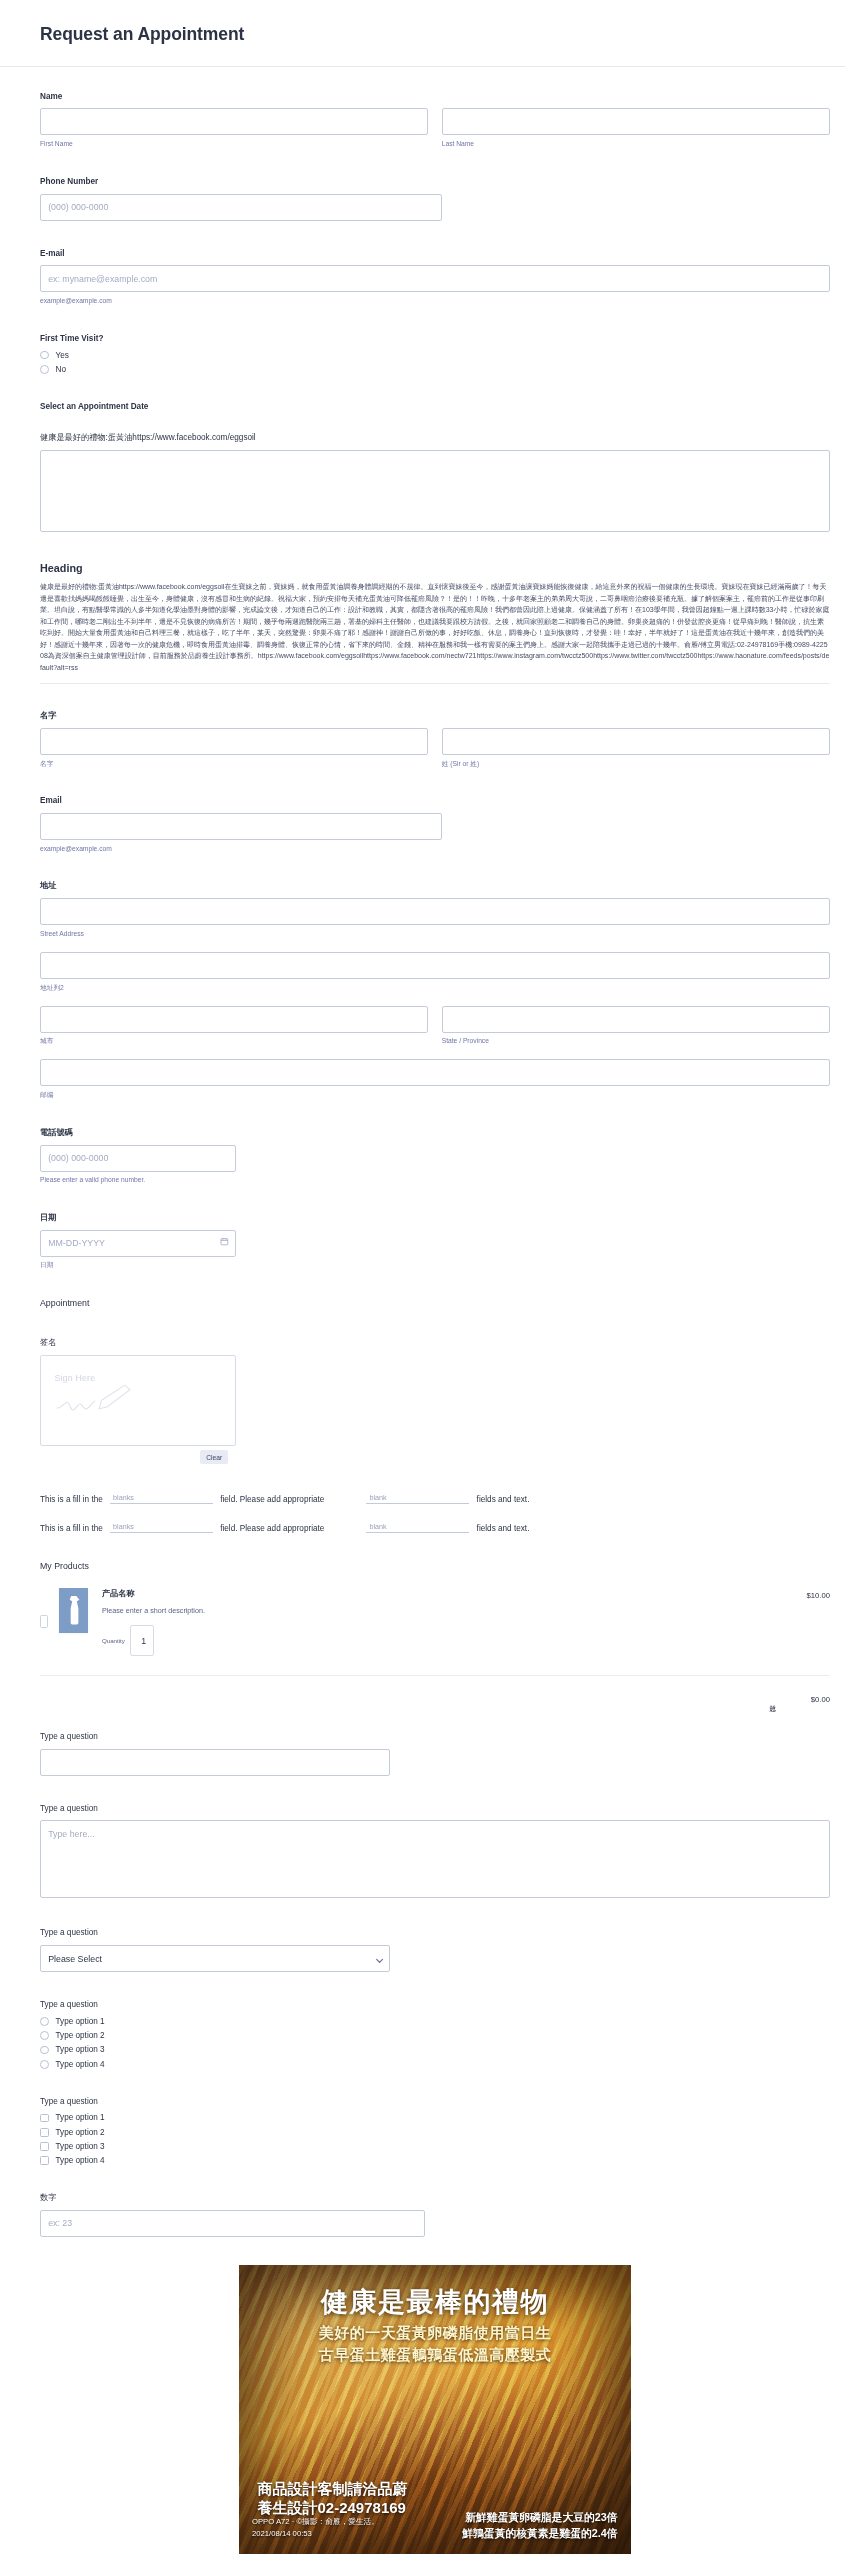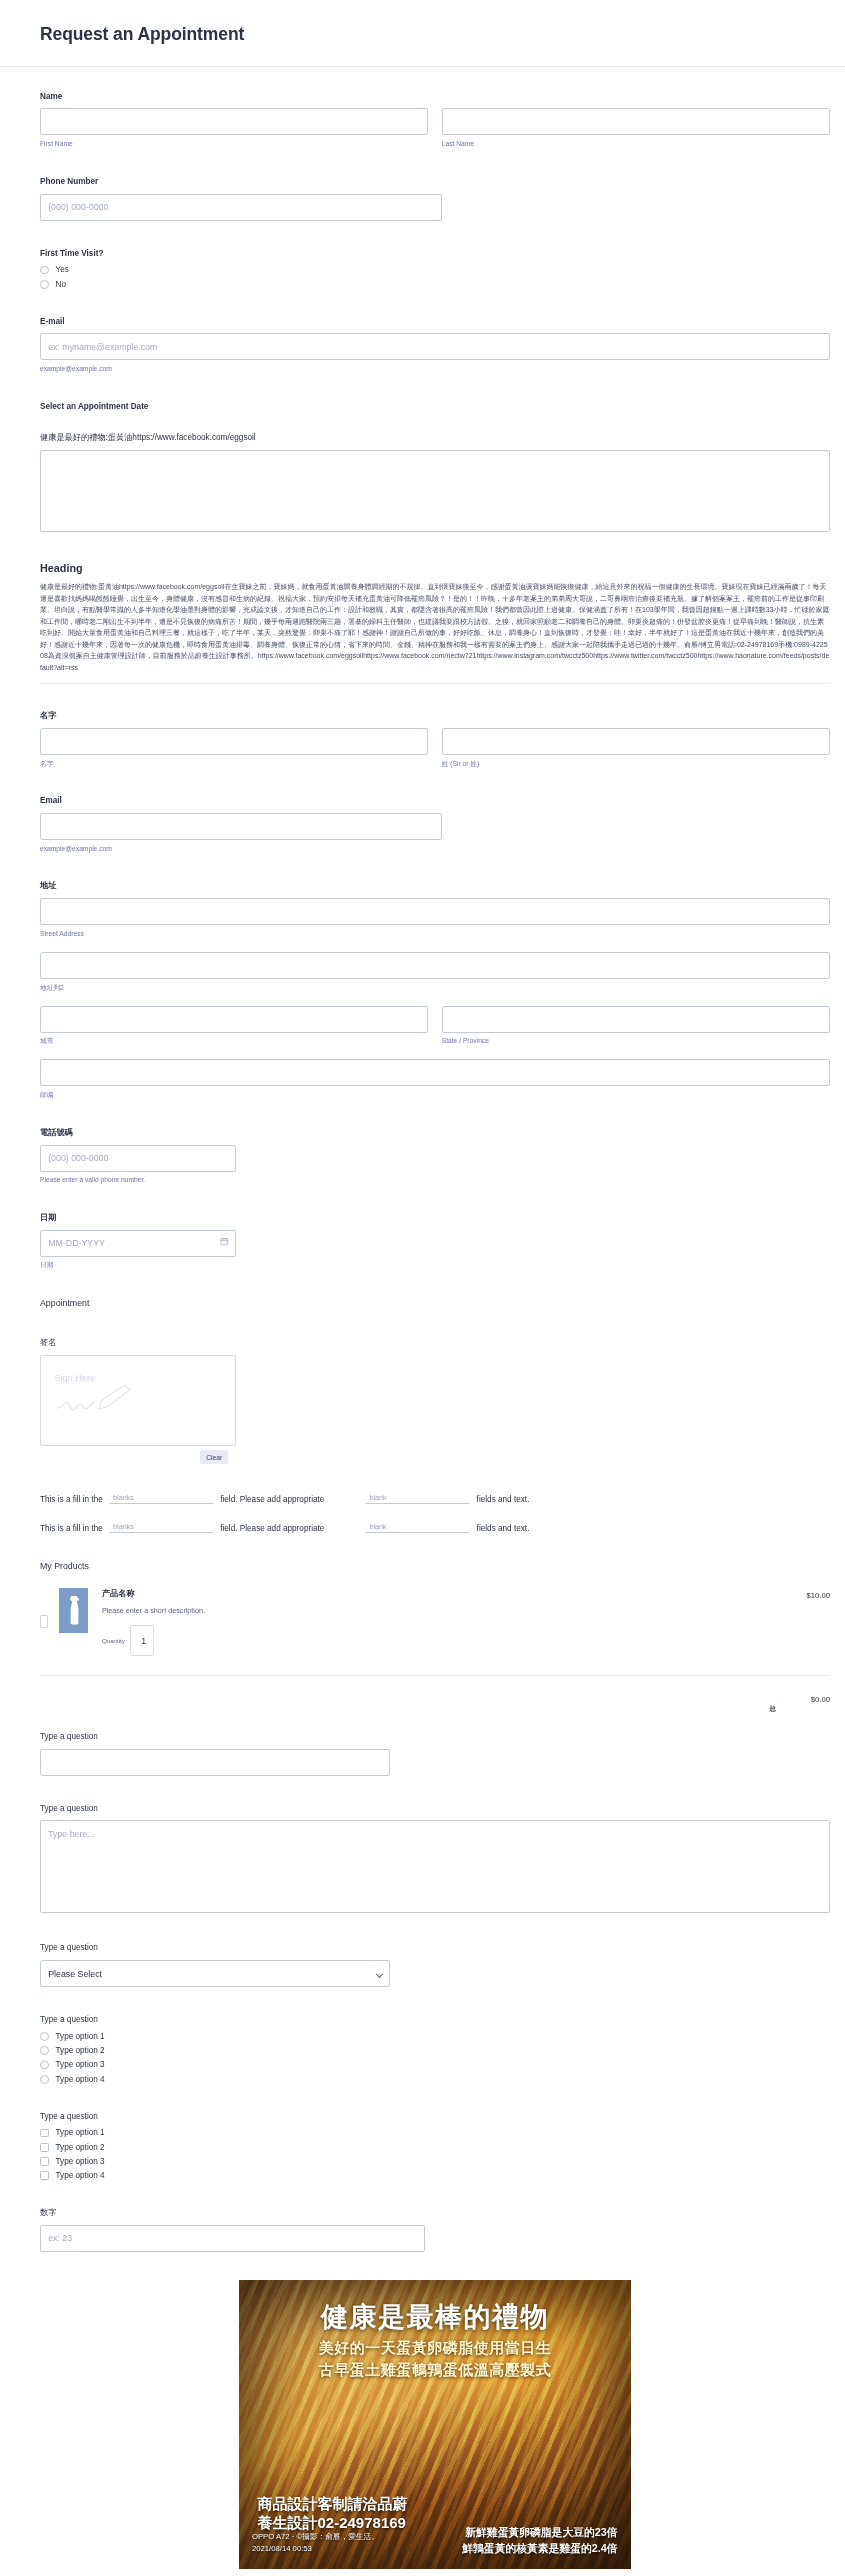--- a/index.html
+++ b/index.html
@@ -243,35 +243,35 @@
         </div>
       </div>
     </div>
 
     <div class="field">
       <label class="field-label">Phone Number</label>
       <input class="inp" style="width: 402px;" type="text" placeholder="(000) 000-0000">
     </div>
 
     <div class="field">
-      <label class="field-label">First Time Visit?</label>
-      <div class="opt-row">
-        <span class="radio-dot"></span>
-        <span class="opt-label">Yes</span>
-      </div>
-      <div class="opt-row">
-        <span class="radio-dot"></span>
-        <span class="opt-label">No</span>
-      </div>
-    </div>
-
-    <div class="field">
       <label class="field-label">E-mail</label>
       <input class="inp" type="text" placeholder="ex: myname@example.com" style="">
       <div class="sublabel">example@example.com</div>
+    </div>
+
+    <div class="field">
+      <label class="field-label">First Time Visit?</label>
+      <div class="opt-row">
+        <span class="radio-dot"></span>
+        <span class="opt-label">Yes</span>
+      </div>
+      <div class="opt-row">
+        <span class="radio-dot"></span>
+        <span class="opt-label">No</span>
+      </div>
     </div>
 
     <div class="field" style="margin-bottom:20.6px">
       <label class="field-label">Select an Appointment Date</label>
     </div>
 
     <div class="field">
       <label class="field-label normal">健康是最好的禮物:蛋黃油https://www.facebook.com/eggsoil</label>
       <textarea class="inp" style=""></textarea>
     </div>
@@ -410,21 +410,21 @@
       </div>
     </div>
 
     <div class="field">
       <label class="field-label normal">Type a question</label>
       <input class="inp" style="width: 350px;" type="text">
     </div>
 
     <div class="field">
       <label class="field-label normal">Type a question</label>
-      <textarea class="inp" style="height: 93px;" placeholder="Type here..."></textarea>
+      <textarea class="inp" style="height: 78px;" placeholder="Type here..."></textarea>
     </div>
 
     <div class="field">
       <label class="field-label normal">Type a question</label>
       <div class="select-wrap" style="max-width:350px">
         <select class="inp"><option>Please Select</option></select>
       </div>
     </div>
 
     <div class="field">

